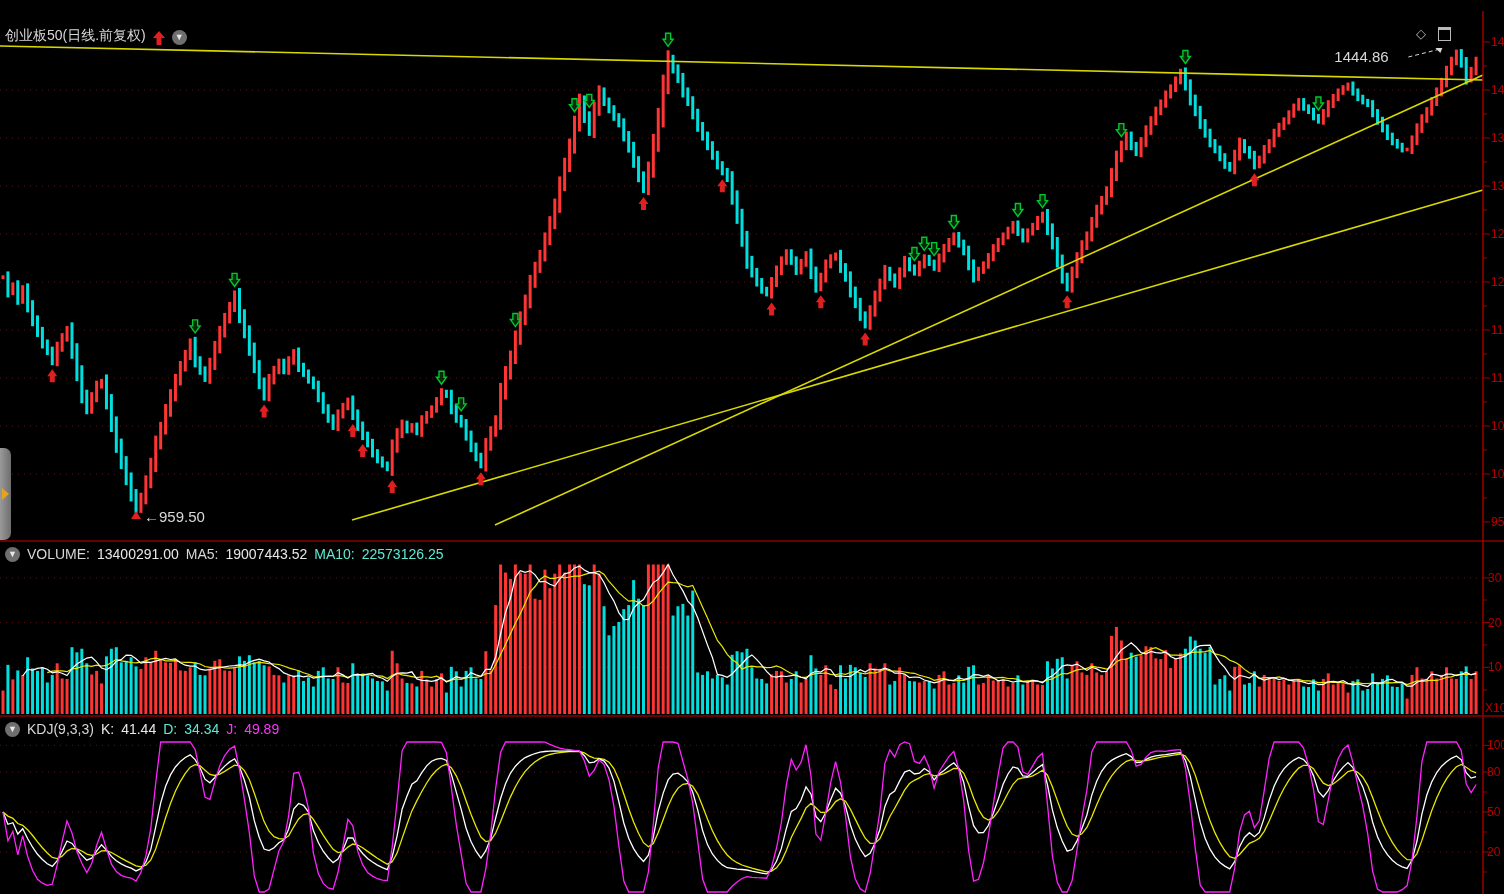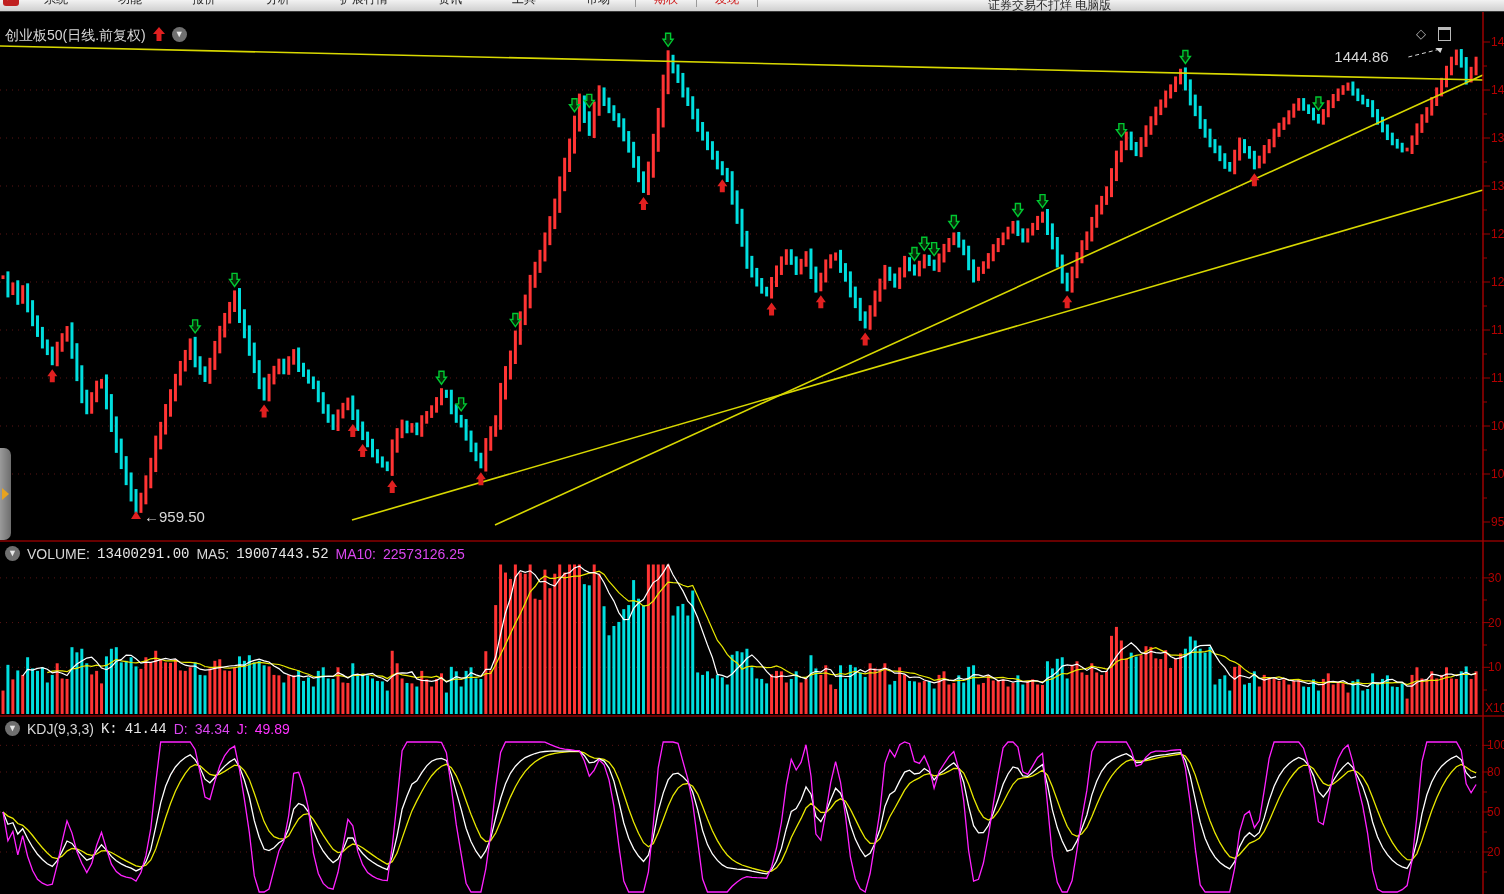--- a/index.html
+++ b/index.html
@@ -9,62 +9,41 @@
   #menubar{position:absolute;top:0;left:0;width:1504px;height:11px;overflow:hidden;
            background:linear-gradient(#f2f2f2,#cfcfcf);border-bottom:1px solid #3a3a3a;z-index:30;}
   #menubar-inner{display:flex;align-items:center;height:24px;margin-top:-13px;font-size:12px;color:#1d1d1d;}
   .menu-item{padding:0 25px 0 25px;white-space:nowrap;cursor:default;}
   .menu-item.accent{color:#cf1d1d;padding:0 18px;}
   .menu-sep{width:1px;height:16px;background:#9a9a9a;}
   #menu-logo{width:16px;height:14px;margin-left:3px;background:#c02020;border-radius:3px;position:relative;flex:0 0 auto;}
   #menu-logo:after{content:"";position:absolute;left:3px;top:3px;width:9px;height:3px;background:#fff;transform:rotate(-35deg);}
   #menu-right-text{position:absolute;left:988px;top:-3px;font-size:12px;color:#2a2a2a;white-space:nowrap;}
   
-  .hdr{position:absolute;z-index:20;display:flex;align-items:flex-start;gap:7px;font-size:14px;color:#d6d6d6;white-space:nowrap;}
+  .hdr{position:absolute;z-index:20;display:flex;align-items:flex-end;gap:7px;font-size:14px;color:#d6d6d6;white-space:nowrap;}
   .chev-circle{width:15px;height:15px;border-radius:50%;background:#6f6f6f;color:#e8e8e8;font-size:9px;
                display:flex;align-items:center;justify-content:center;line-height:1;}
-  .w{color:#e8e8e8;font-family:Liberation Mono, monospace;} .yel{color:#d946ef;} .mag{color:#ff33ff;}
+  .w{color:#e8e8e8;} .yel{color:#5eead4;} .mag{color:#ff33ff;}
   #title-row{top:27px;left:5px;font-size:14px;}
   #title-icons{position:absolute;top:26px;left:1416px;z-index:20;display:flex;gap:12px;align-items:center;color:#b9b9b9;font-size:13px;}
   .win-icon{width:11px;height:10px;border:1px solid #b9b9b9;border-top:3px solid #b9b9b9;background:#000;}
   #vol-header{top:546px;left:5px;}
   #kdj-header{top:721px;left:5px;}
   
   #left-handle{position:absolute;left:0;top:448px;width:11px;height:92px;z-index:25;
                background:linear-gradient(90deg,#9a9a9a,#6e6e6e);border-radius:0 7px 7px 0;
                display:flex;align-items:center;justify-content:center;}
   #left-handle .tri{width:0;height:0;border-top:6px solid transparent;border-bottom:6px solid transparent;border-left:7px solid #e8a31e;}
   svg{position:absolute;top:0;left:0;z-index:5;}
 </style>
 </head>
 <body>
 
 <div id="app">
 
-  <div id="menubar">
-    <div id="menubar-inner">
-      <div id="menu-logo"></div>
-      <div id="menu-items" style="display: flex; align-items: center;">
-          <div class="menu-item">系统</div>
-          <div class="menu-item">功能</div>
-          <div class="menu-item">报价</div>
-          <div class="menu-item">分析</div>
-          <div class="menu-item">扩展行情</div>
-          <div class="menu-item">资讯</div>
-          <div class="menu-item">工具</div>
-          <div class="menu-item">市场</div>
-          <div class="menu-sep"></div>
-          <div class="menu-item accent">期权</div>
-          <div class="menu-sep"></div>
-          <div class="menu-item accent">发现</div>
-          <div class="menu-sep"></div>
-        </div>
-      <span id="menu-right-text">证券交易不打烊 电脑版</span>
-    </div>
-  </div>
 
   <svg id="chart-svg" width="1504" height="894">
       <g>
         <line x1="0" y1="90" x2="1483" y2="90" stroke="#5a1414" stroke-dasharray="1 5"></line>
         <line x1="0" y1="138" x2="1483" y2="138" stroke="#5a1414" stroke-dasharray="1 5"></line>
         <line x1="0" y1="186" x2="1483" y2="186" stroke="#5a1414" stroke-dasharray="1 5"></line>
         <line x1="0" y1="234" x2="1483" y2="234" stroke="#5a1414" stroke-dasharray="1 5"></line>
         <line x1="0" y1="282" x2="1483" y2="282" stroke="#5a1414" stroke-dasharray="1 5"></line>
         <line x1="0" y1="330" x2="1483" y2="330" stroke="#5a1414" stroke-dasharray="1 5"></line>
         <line x1="0" y1="378" x2="1483" y2="378" stroke="#5a1414" stroke-dasharray="1 5"></line>

